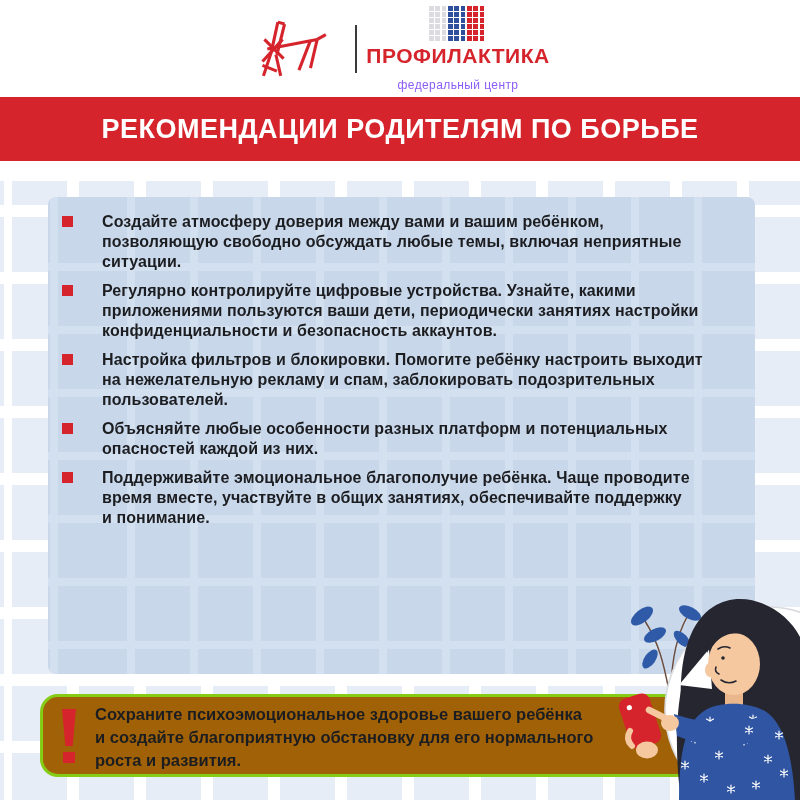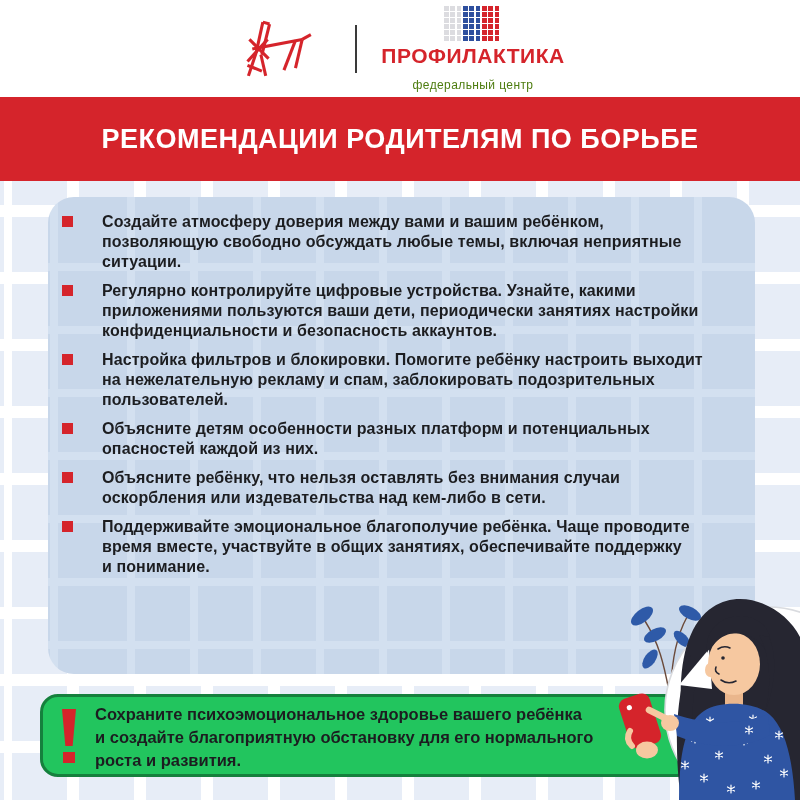--- a/index.html
+++ b/index.html
@@ -4,76 +4,76 @@
 <style>
   html,body{margin:0;padding:0;background:#888;}
   .poster{
     position:relative;width:800px;height:800px;overflow:hidden;
     background:#ffffff;font-family:"Liberation Sans",sans-serif;
     margin:0 auto;
   }
   
   .header{
     position:absolute;top:0;left:0;width:800px;height:97px;background:#fff;
-    display:flex;align-items:center;justify-content:center;gap:24px;z-index:3;
+    display:flex;align-items:center;justify-content:center;gap:9px;z-index:3;
   }
   .horse-logo{width:96px;height:70px;}
   .header-divider{width:2px;height:48px;background:#3a3a3a;}
   .brand{display:flex;flex-direction:column;align-items:center;}
   .pixel-grid{display:flex;gap:0;margin-bottom:3px;}
   .pixel-block{
     width:19px;height:36px;
     background-image:
       repeating-linear-gradient(0deg, transparent 0 4.6px, #fff 4.6px 6px),
       repeating-linear-gradient(90deg, transparent 0 4.7px, #fff 4.7px 6.3px);
   }
   .pb-gray{background-color:#dcdce0;}
   .pb-blue{background-color:#2e4f9e;}
   .pb-red{background-color:#d5242b;}
   .brand-name{color:#d5242b;font-weight:bold;font-size:21px;letter-spacing:.5px;}
-  .brand-sub{color:#4d7c0f;font-size:12px;margin-top:10px;letter-spacing:.4px;}
+  .brand-sub{color:#8b5cf6;font-size:12px;margin-top:10px;letter-spacing:.4px;}
   
   .banner{
-    position:absolute;top:97px;left:0;width:800px;height:84px;background:#d5242b;
+    position:absolute;top:97px;left:0;width:800px;height:64px;background:#d5242b;
     display:flex;flex-direction:row;align-items:center;justify-content:center;z-index:3;
   }
   .banner-line{color:#ffffff;font-weight:bold;font-size:27px;line-height:34px;letter-spacing:.5px;text-align:center;}
   
   .content-bg{
     position:absolute;top:181px;left:0;width:800px;height:619px;
     background-color:#ffffff;
     background-image:
       repeating-linear-gradient(90deg, transparent 0 55px, #ffffff 55px 67px),
       repeating-linear-gradient(0deg, #e7edf7 0 55px, #ffffff 55px 67px);
     background-position:12px 8px,12px 8px;
   }
   
   .main-card{
     position:absolute;top:197px;left:48px;width:707px;height:477px;
-    border-radius:26px;z-index:2;
+    border-radius:8px;z-index:2;
     background-color:#d1dfef;
     background-image:
       repeating-linear-gradient(90deg, transparent 0 55px, #d3e0f0 55px 63px),
       repeating-linear-gradient(0deg, #c8d7ea 0 55px, #d3e0f0 55px 63px);
     background-position:24px 30px,24px 30px;
     overflow:hidden;
   }
   .rec-list{list-style:none;margin:0;padding:15px 20px 0 14px;}
   .rec-item{position:relative;padding-left:40px;margin-bottom:9px;}
   .rec-bullet{
     position:absolute;left:0;top:4px;width:11px;height:11px;background:#d5242b;
   }
   .rec-text{
     display:block;white-space:pre-line;
     color:#1c1d20;font-size:16px;font-weight:bold;line-height:20px;letter-spacing:.1px;
   }
   
   .alert-card{
     position:absolute;top:694px;left:40px;width:655px;height:83px;
-    background:#22c55e;border:3px solid #15803d;border-radius:18px;
+    background:#a16207;border:3px solid #84cc16;border-radius:18px;
     box-sizing:border-box;z-index:4;
   }
   .excl-icon{position:absolute;left:18px;top:12px;width:16px;height:56px;}
   .excl-bar{
     width:14px;height:37px;background:#d5242b;margin:0 auto;
     clip-path:polygon(0 0,100% 0,76% 100%,24% 100%);
   }
   .excl-dot{width:12px;height:11px;background:#d5242b;margin:6px auto 0;}
   .alert-text{
     position:absolute;left:52px;top:6px;width:575px;
@@ -135,27 +135,22 @@
 конфиденциальности и безопасность аккаунтов.</span>
       </li>
       <li class="rec-item">
         <span class="rec-bullet"></span>
         <span class="rec-text">Настройка фильтров и блокировки. Помогите ребёнку настроить выходит
 на нежелательную рекламу и спам, заблокировать подозрительных
 пользователей.</span>
       </li>
       <li class="rec-item">
         <span class="rec-bullet"></span>
-        <span class="rec-text">Объясните детям особенности разных платформ и потенциальных
+        <span class="rec-text">Объясняйте любые особенности разных платформ и потенциальных
 опасностей каждой из них.</span>
-      </li>
-      <li class="rec-item">
-        <span class="rec-bullet"></span>
-        <span class="rec-text">Объясните ребёнку, что нельзя оставлять без внимания случаи
-оскорбления или издевательства над кем-либо в сети.</span>
       </li>
       <li class="rec-item">
         <span class="rec-bullet"></span>
         <span class="rec-text">Поддерживайте эмоциональное благополучие ребёнка. Чаще проводите
 время вместе, участвуйте в общих занятиях, обеспечивайте поддержку
 и понимание.</span>
       </li>
     </ul>
   </div>
 

